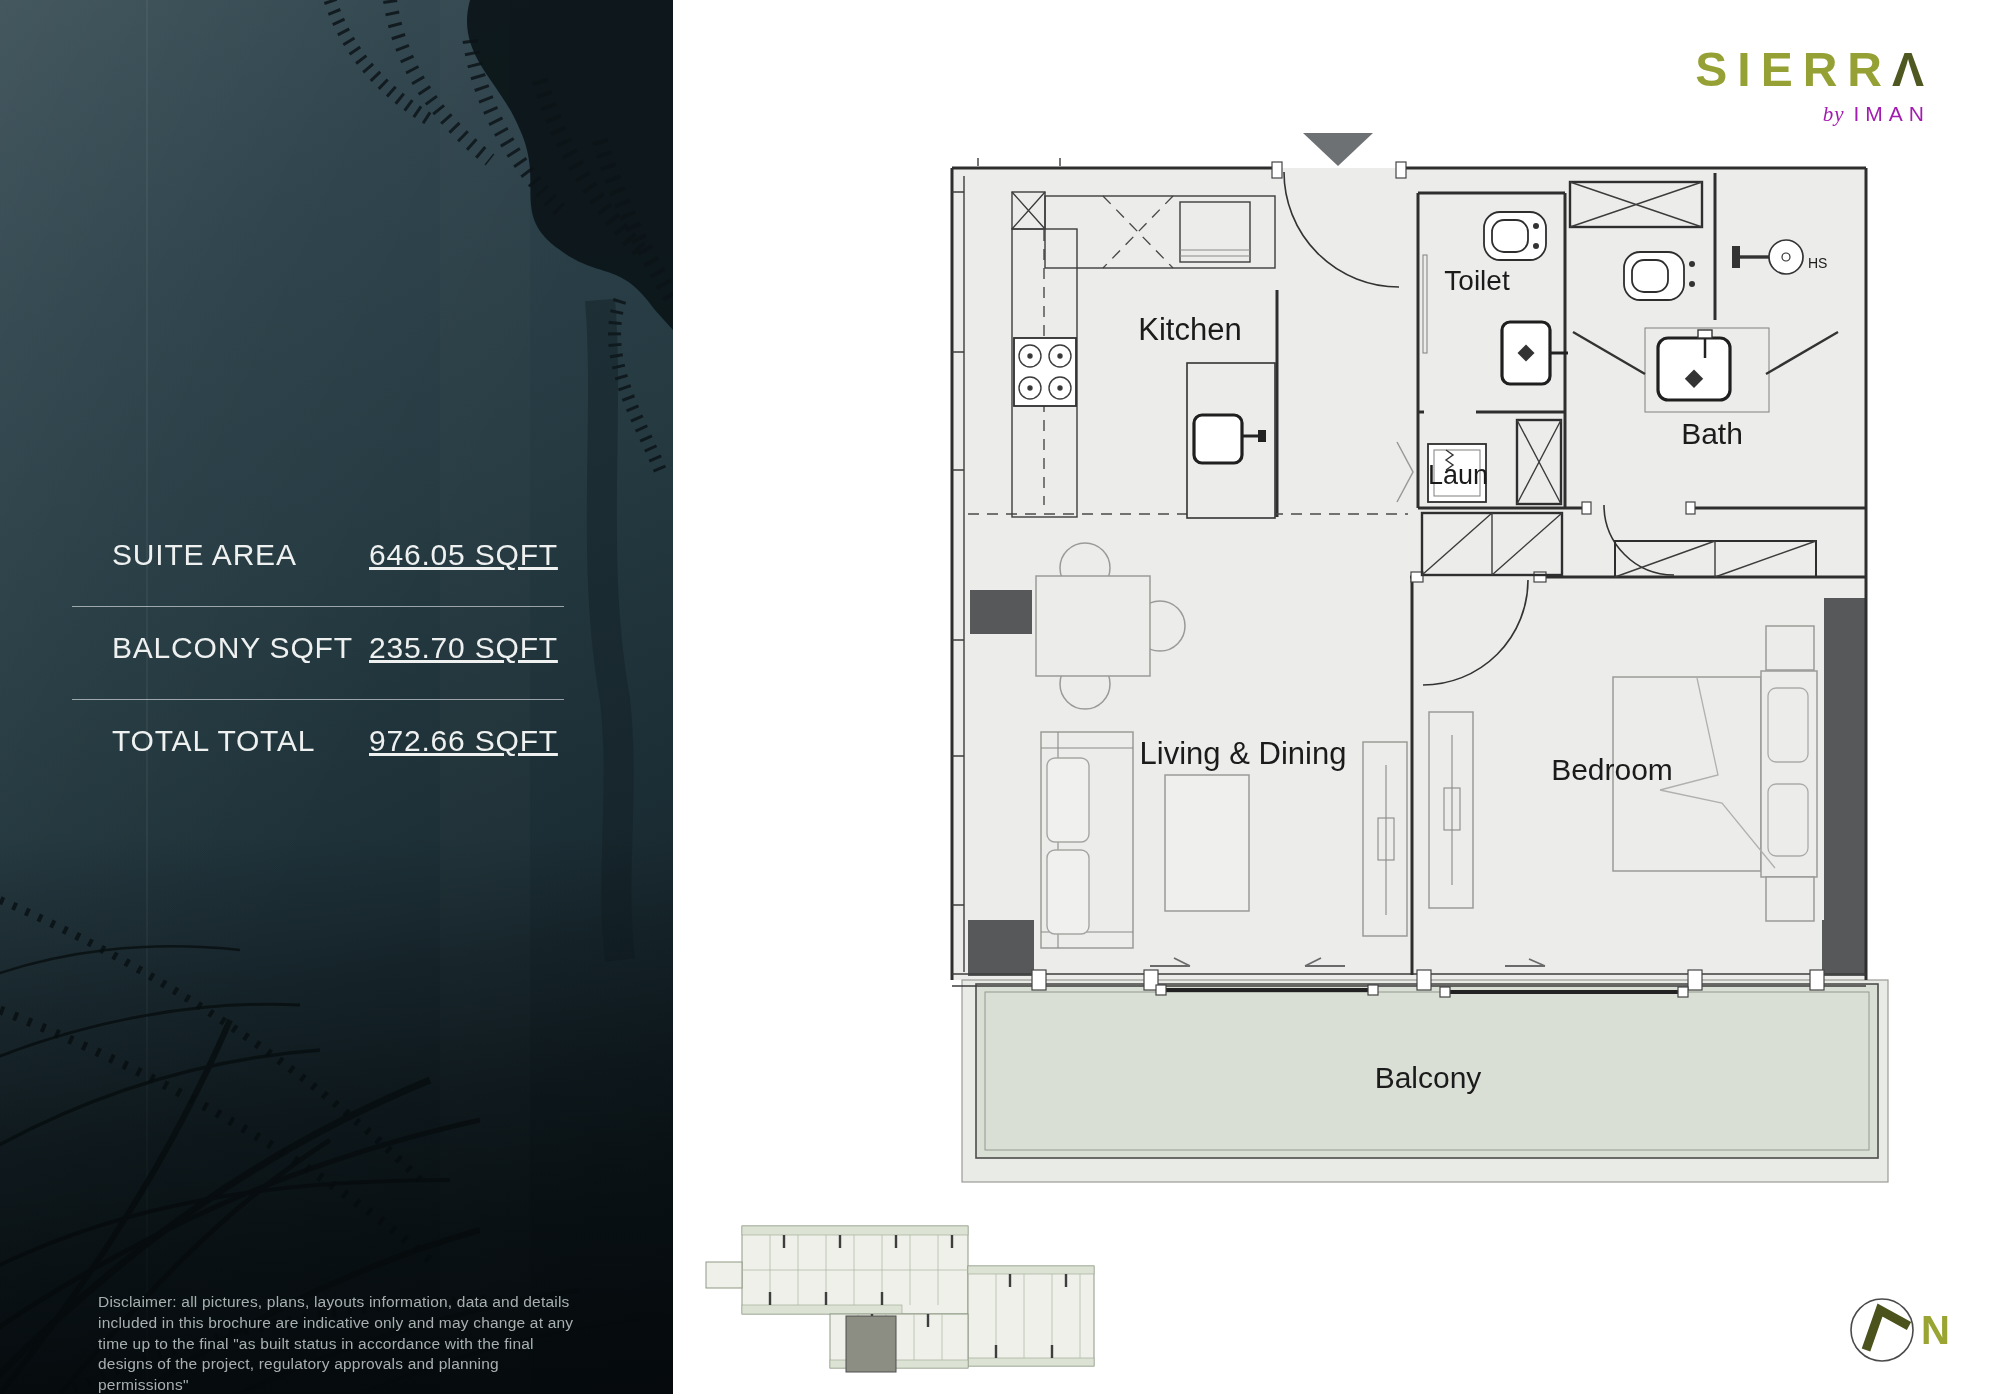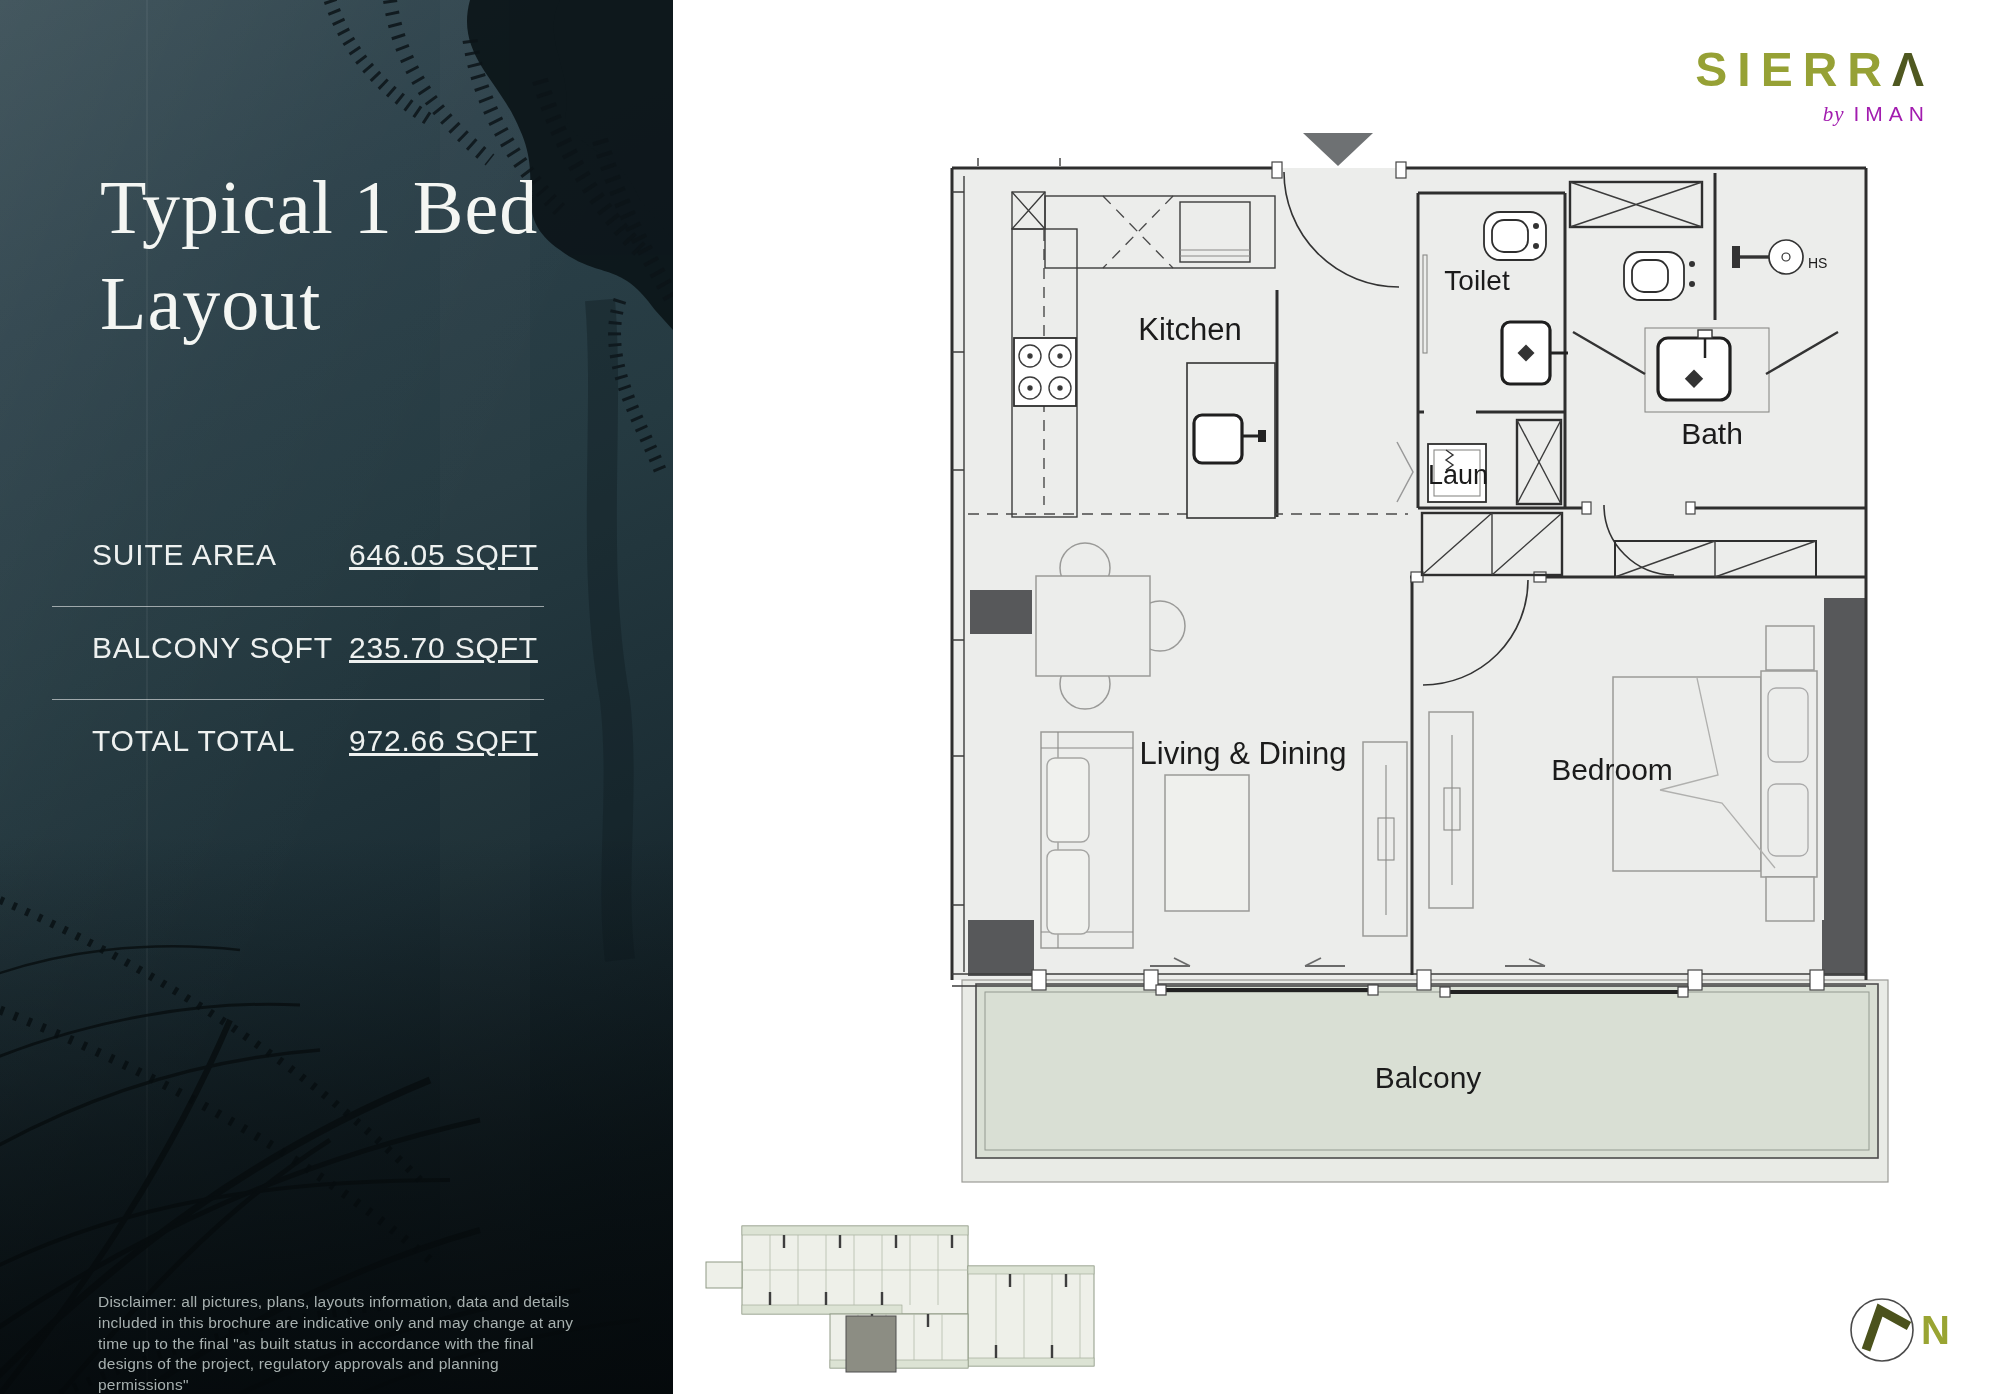--- a/index.html
+++ b/index.html
@@ -11,21 +11,21 @@
     background:linear-gradient(155deg,#364b53 0%,#2c414a 20%,#253a41 42%,#1c2e35 64%,#101c21 85%,#0a1216 100%);}
   .sidebar .wedge{position:absolute;inset:0;
     background:linear-gradient(115deg,rgba(255,255,255,0.07) 0%,rgba(255,255,255,0.02) 30%,rgba(255,255,255,0) 55%);}
   .sidebar .seam{position:absolute;top:0;bottom:0;width:2px;background:rgba(255,255,255,0.05);}
   .decor{position:absolute;left:0;top:0;}
   .sidebar .darken{position:absolute;left:0;right:0;bottom:0;height:560px;
     background:linear-gradient(to bottom,rgba(5,10,12,0) 0%,rgba(5,10,12,0.55) 55%,rgba(4,8,10,0.85) 100%);}
 
   .title{position:absolute;left:100px;top:160px;width:560px;color:#f4f6f3;
     font-family:"Liberation Serif",serif;font-weight:400;font-size:76px;line-height:1.26;letter-spacing:1px;}
-  .stats{position:absolute;left:52px;top:538px;width:492px;color:#eef1f0;}
+  .stats{position:absolute;left:72px;top:538px;width:492px;color:#eef1f0;}
   .srow{position:relative;height:44px;}
   .srow .lab{position:absolute;left:40px;top:0;font-size:30px;letter-spacing:0.8px;}
   .srow .val{position:absolute;left:297px;top:0;font-size:30px;letter-spacing:0.8px;text-decoration:underline;}
   .rule{height:1px;background:rgba(255,255,255,0.55);margin:24px 0;}
   .disclaimer{position:absolute;left:98px;top:1292px;width:482px;font-size:15.5px;line-height:1.34;
     color:#a7b0af;letter-spacing:0.2px;}
 
   
   .logo{position:absolute;left:1612px;top:46px;width:312px;text-align:right;line-height:1;}
   .logo-name{font-size:48px;font-weight:700;letter-spacing:10px;color:#96a135;margin-right:-10px;}
@@ -94,24 +94,20 @@
         <path d="M-20,980 C60,950 150,940 240,950" stroke-width="2.5"></path>
       </g>
       <g stroke="#081013" fill="none" opacity="0.8">
         <path d="M0,900 C140,960 300,1060 420,1180" stroke-width="8" stroke-dasharray="4 10"></path>
         <path d="M0,1010 C150,1070 300,1150 430,1260" stroke-width="9" stroke-dasharray="4 11"></path>
         <path d="M60,1394 C180,1340 330,1300 500,1300" stroke-width="9" stroke-dasharray="4 11"></path>
       </g>
     </svg>
     <div class="darken"></div>
 
-    <div class="title">
-      <div>Typical 1 Bed</div>
-      <div>Layout</div>
-    </div>
 
     <div class="stats">
       <div class="srow">
         <span class="lab">SUITE AREA</span>
         <span class="val">646.05 SQFT</span>
       </div>
       <div class="rule"></div>
       <div class="srow">
         <span class="lab">BALCONY SQFT</span>
         <span class="val">235.70 SQFT</span>

